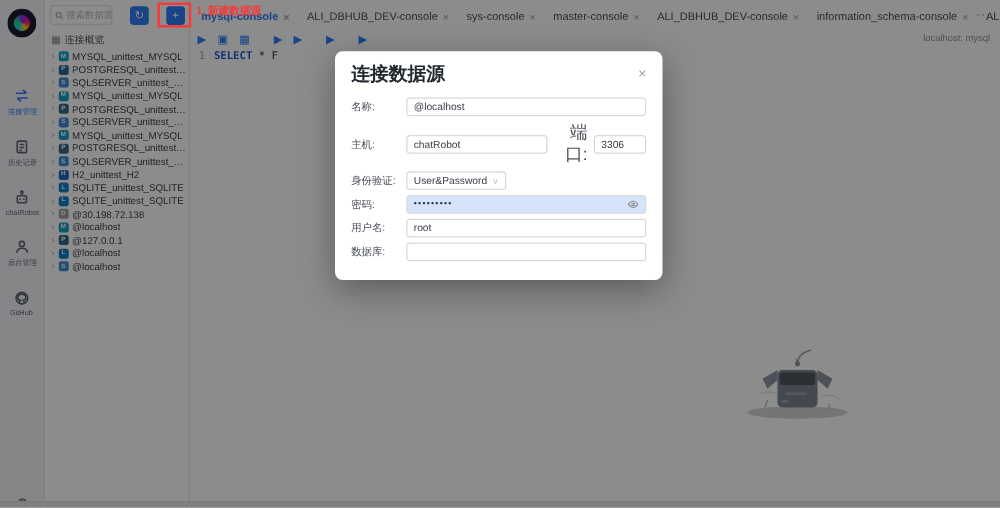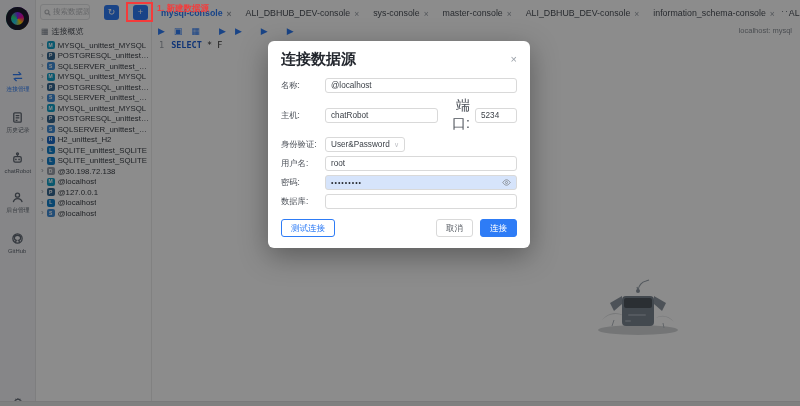--- a/index.html
+++ b/index.html
@@ -360,55 +360,50 @@
 
     <div class="form-row">
       <span class="f-label">名称:</span>
       <div class="f-input">@localhost</div>
     </div>
 
     <div class="form-row">
       <span class="f-label">主机:</span>
       <div class="f-input">chatRobot</div>
       <span class="port-label">端口:</span>
-      <div class="f-input port-input">5234</div>
+      <div class="f-input port-input">3306</div>
     </div>
 
     <div class="form-row">
       <span class="f-label">身份验证:</span>
       <div class="f-input f-select">
         <span>User&amp;Password</span>
         <span class="sel-arrow">∨</span>
       </div>
-    </div>
-
-    <div class="form-row">
-      <span class="f-label">用户名:</span>
-      <div class="f-input">root</div>
     </div>
 
     <div class="form-row">
       <span class="f-label">密码:</span>
       <div class="f-input f-pass">
         <span class="pass-dots">•••••••••</span>
         <span class="eye">
           <svg viewBox="0 0 12 12">
               <path d="M1 6c1.8-2.6 3.4-3.6 5-3.6S9.2 3.4 11 6c-1.8 2.6-3.4 3.6-5 3.6S2.8 8.6 1 6z"></path>
               <circle cx="6" cy="6" r="1.4"></circle>
             </svg>
         </span>
       </div>
     </div>
 
     <div class="form-row">
+      <span class="f-label">用户名:</span>
+      <div class="f-input">root</div>
+    </div>
+
+    <div class="form-row">
       <span class="f-label">数据库:</span>
       <div class="f-input"></div>
     </div>
 
 
-    <div class="modal-footer">
-      <button class="btn btn-test">测试连接</button>
-      <button class="btn btn-cancel">取消</button>
-      <button class="btn btn-primary">连接</button>
-    </div>
   </div>
 
 </div>
 
 </body></html>

